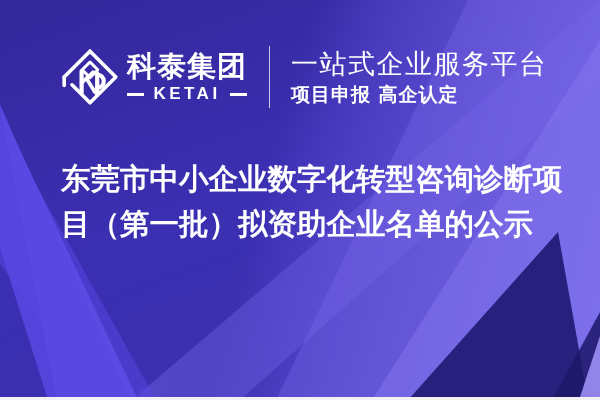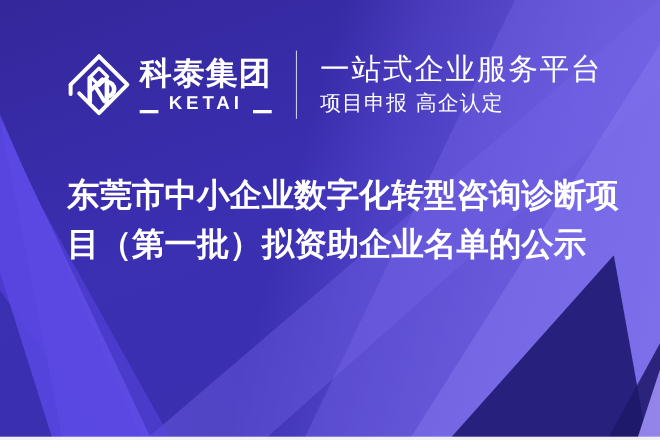--- a/index.html
+++ b/index.html
@@ -141,21 +141,21 @@
     font-size: 29px;
     line-height: 30px;
     font-weight: 700;
     letter-spacing: 1px;
     white-space: nowrap;
     font-family: "DejaVu Sans", sans-serif;
   }
 
   .logo-en-row {
     display: flex;
-    align-items: flex-end;
+    align-items: center;
     margin-top: 4px;
     width: 100%;
   }
   .logo-dash {
     height: 3px;
     background: #ffffff;
     width: 17px;
     flex: 0 0 17px;
   }
   .logo-en {
@@ -194,35 +194,35 @@
     font-weight: 400;
   }
   .tagline-sub {
     color: #ffffff;
     font-size: 19px;
     line-height: 26px;
     letter-spacing: 1px;
     white-space: nowrap;
     margin-top: 1px;
     font-family: "DejaVu Serif", serif;
-    font-weight: 400;
+    font-weight: 700;
   }
 
   
   .headline {
     position: absolute;
     left: 61px;
     top: 156px;
     width: 510px;
     color: #ffffff;
     font-size: 29.5px;
     line-height: 45px;
     font-weight: 700;
     letter-spacing: 0px;
-    font-family: Liberation Serif, serif;
+    font-family: Liberation Sans, sans-serif;
     text-align: left;
   }
 </style>
 </head>
 <body>
 
 <div id="banner">
 
   <div class="bg-layer bg-base"></div>
   <div class="bg-layer bg-right-glow"></div>

